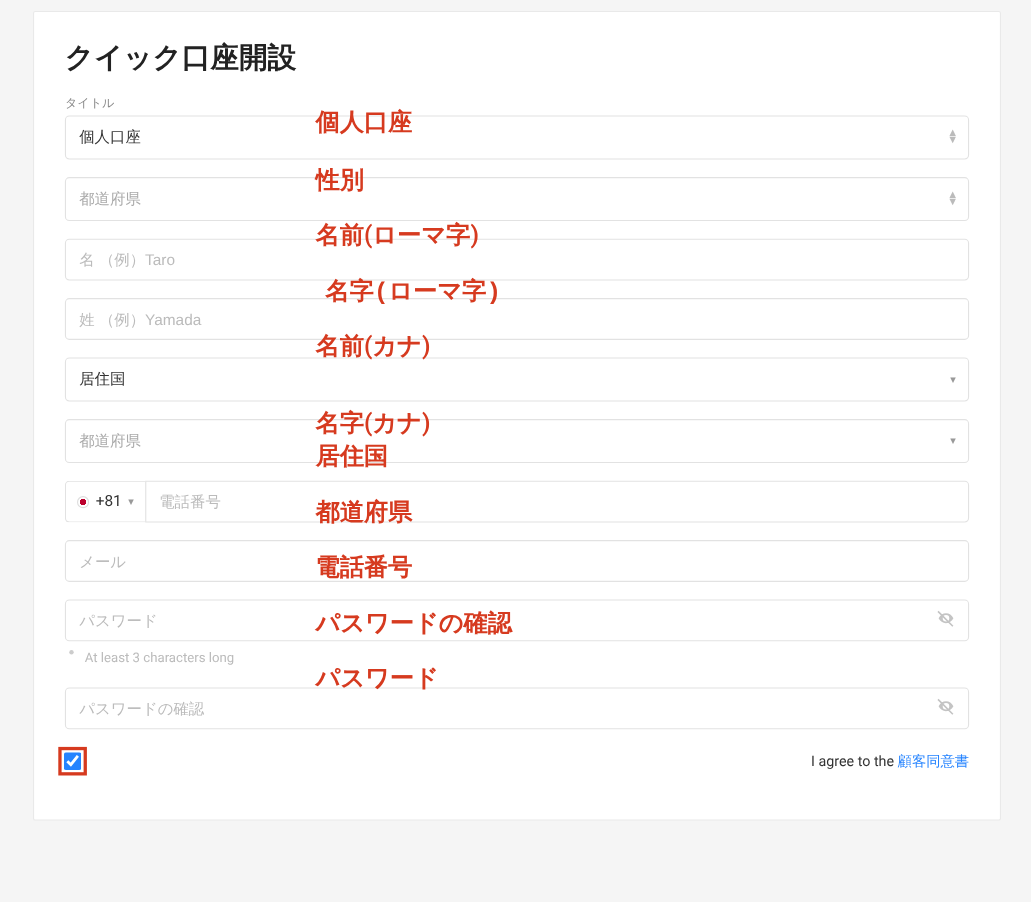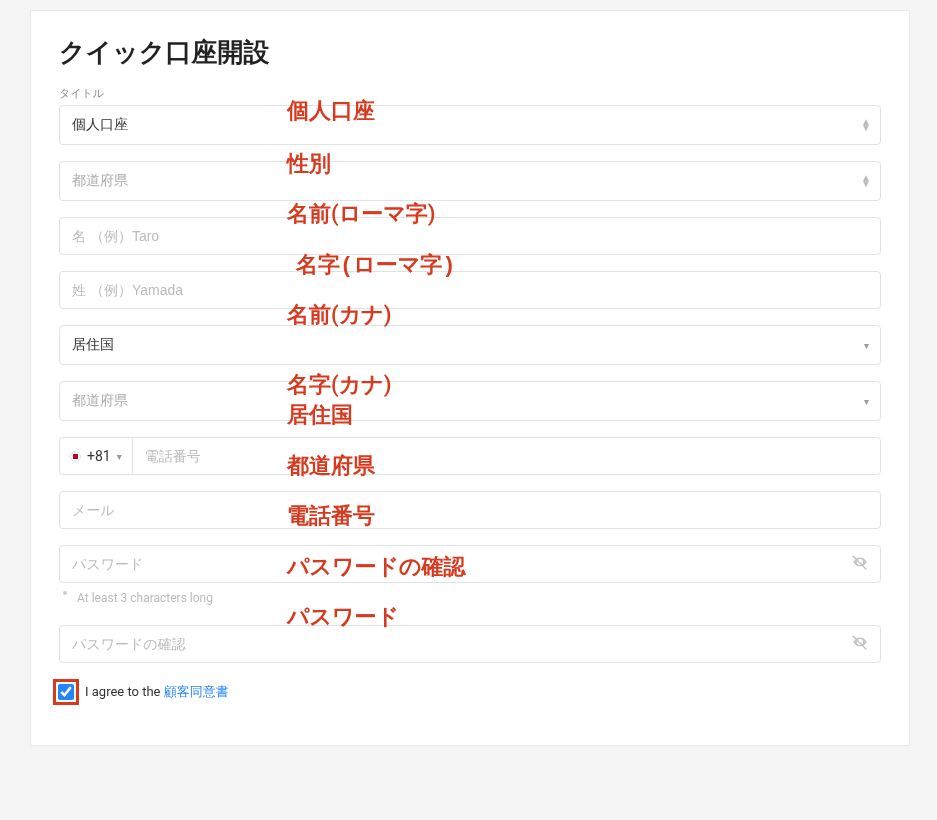--- a/index.html
+++ b/index.html
@@ -91,21 +91,21 @@
       right: 12px;
       top: 50%;
       transform: translateY(-50%);
       color: #c4c4c4;
       font-size: 16px;
       cursor: pointer;
     }
     .hint-row { display:flex; gap:10px; margin-top:8px; }
     .hint-bullet { width:4px; height:4px; border-radius:50%; background:#ccc; margin-left:4px; }
     .hint-text { font-size: 12px; color: #bbb; }
-    .agree-row { display:flex; align-items:center; gap:6px; margin-left:-6px; }
+    .agree-row { display:flex; align-items:center; gap:6px; margin-left:-6px;justify-content:space-between; }
     .agree-box-outline {
       border: 3px solid #d63a1f;
       padding: 2px;
       display: inline-flex;
       align-items: center;
     }
     .checkbox {
       width: 16px; height: 16px;
       accent-color: #2684ff;
     }

